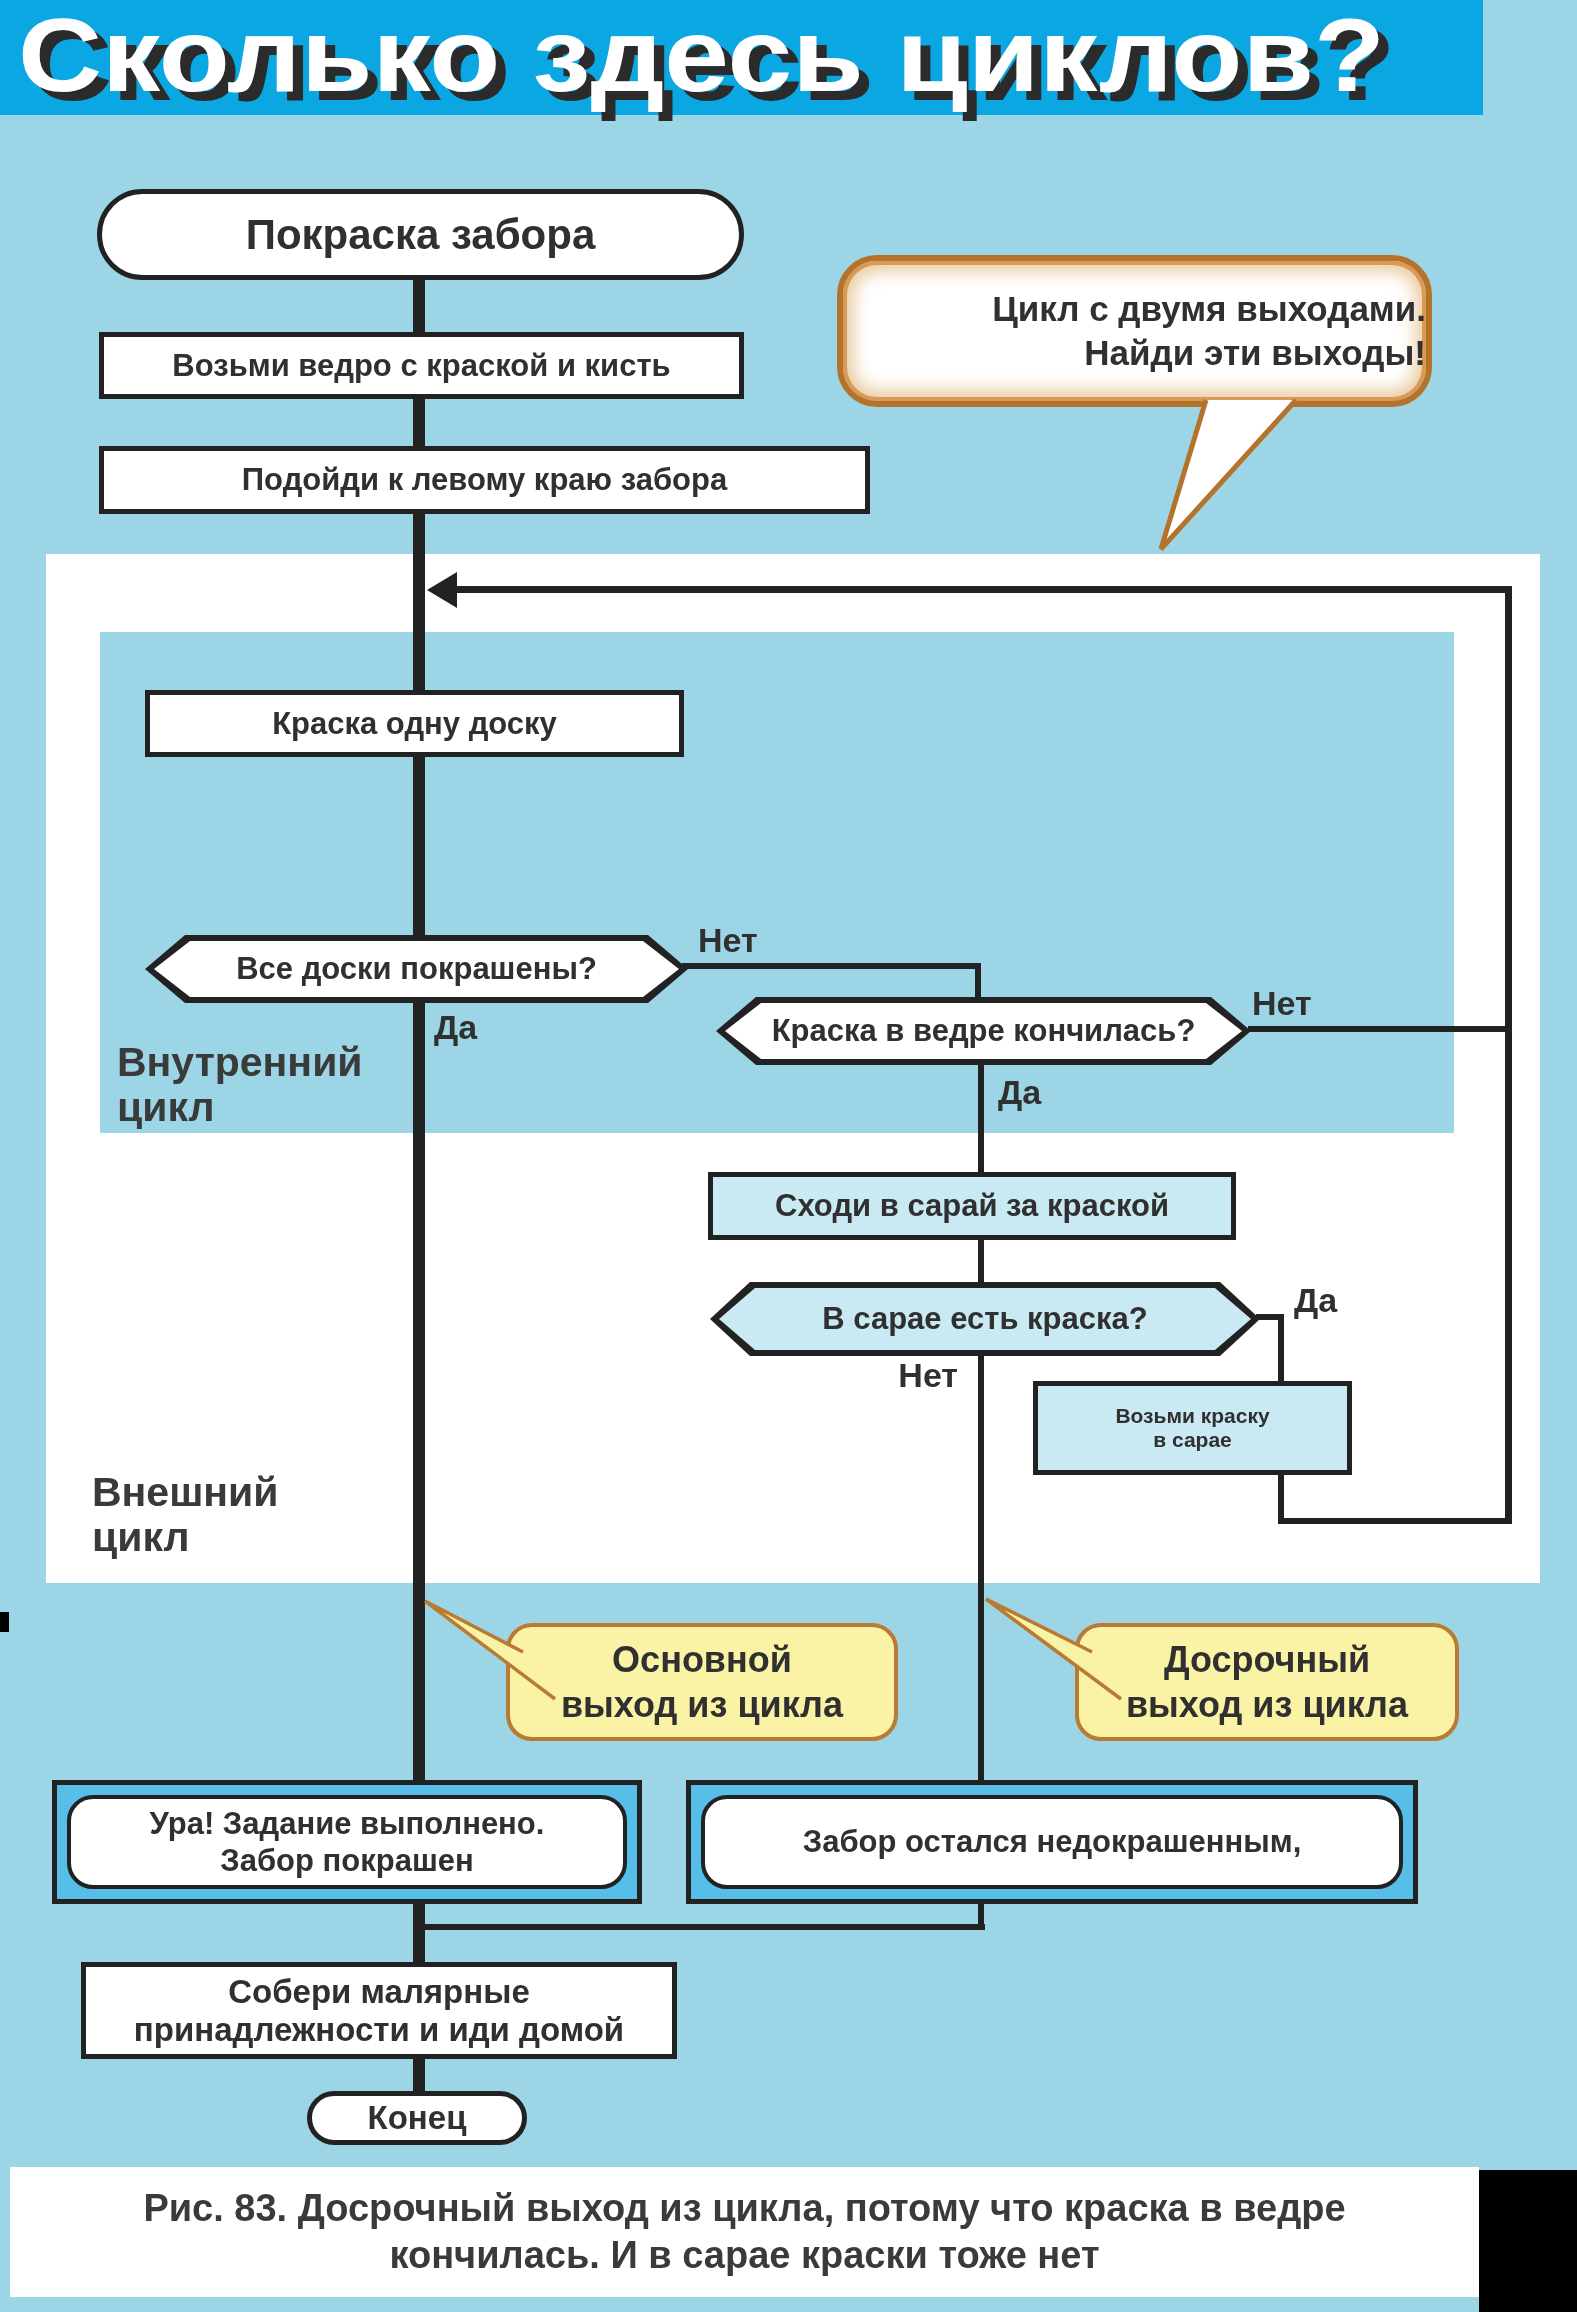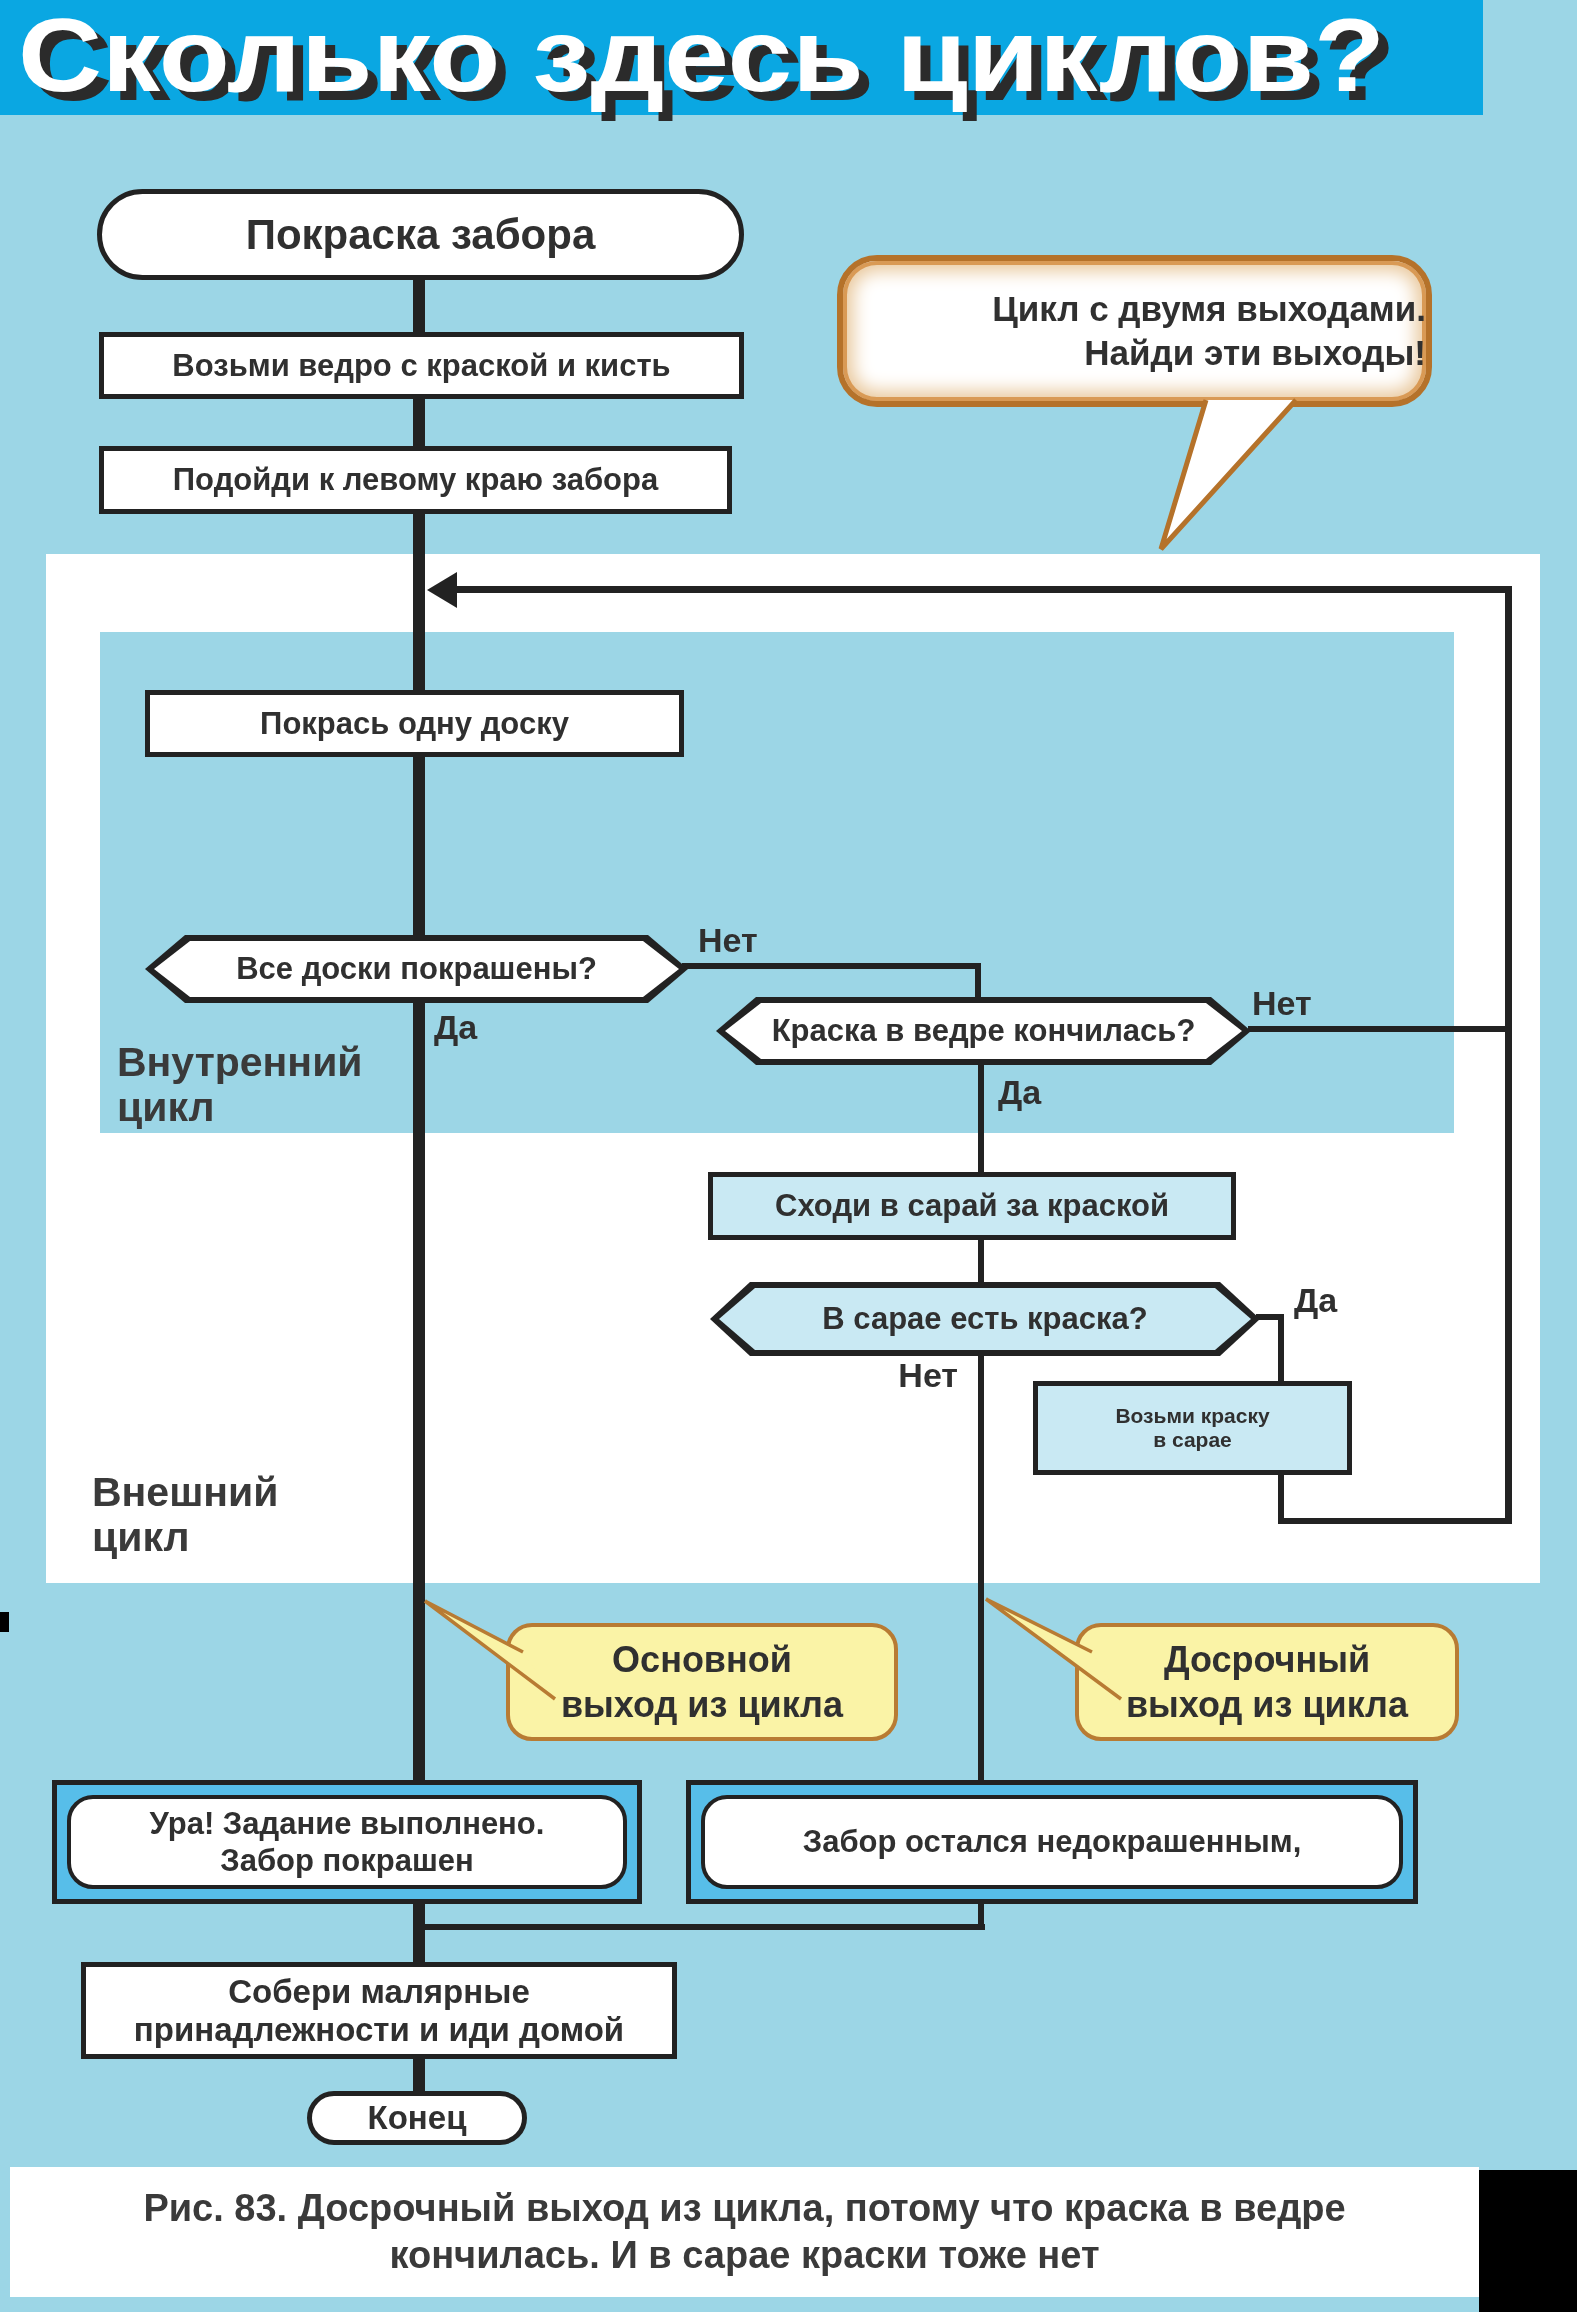--- a/index.html
+++ b/index.html
@@ -96,26 +96,26 @@
   <div class="line" style="left:418px; top:1924px; width:567px; height:6px;"></div>
 
   <div class="box capsule" style="left:97px; top:189px; width:647px; height:91px; font-size:42px;">
     <span>Покраска забора</span>
   </div>
 
   <div class="box" style="left:99px; top:332px; width:645px; height:67px; font-size:31px;">
     <span>Возьми ведро с краской и кисть</span>
   </div>
 
-  <div class="box" style="left:99px; top:446px; width:633px; height:68px; font-size:31px;">
+  <div class="box" style="left:99px; top:446px; width:771px; height:68px; font-size:31px;">
     <span>Подойди к левому краю забора</span>
   </div>
 
   <div class="box" style="left:145px; top:690px; width:539px; height:67px; font-size:31px;">
-    <span>Покрась одну доску</span>
+    <span>Краска одну доску</span>
   </div>
 
 
   <div class="hex" style="left:145px; top:935px; width:543px; height:68px;">
     <div class="hb"></div>
     <div class="hf"></div>
     <div class="ht">Все доски покрашены?</div>
   </div>
 
   <div class="hex" style="left:716px; top:997px; width:535px; height:68px;">

